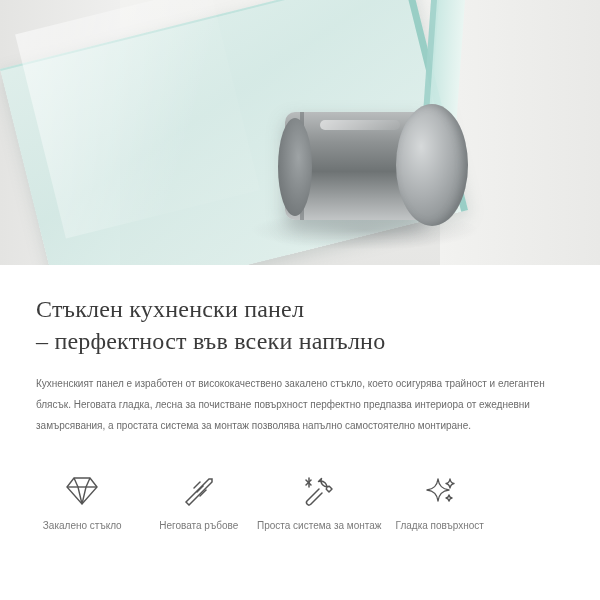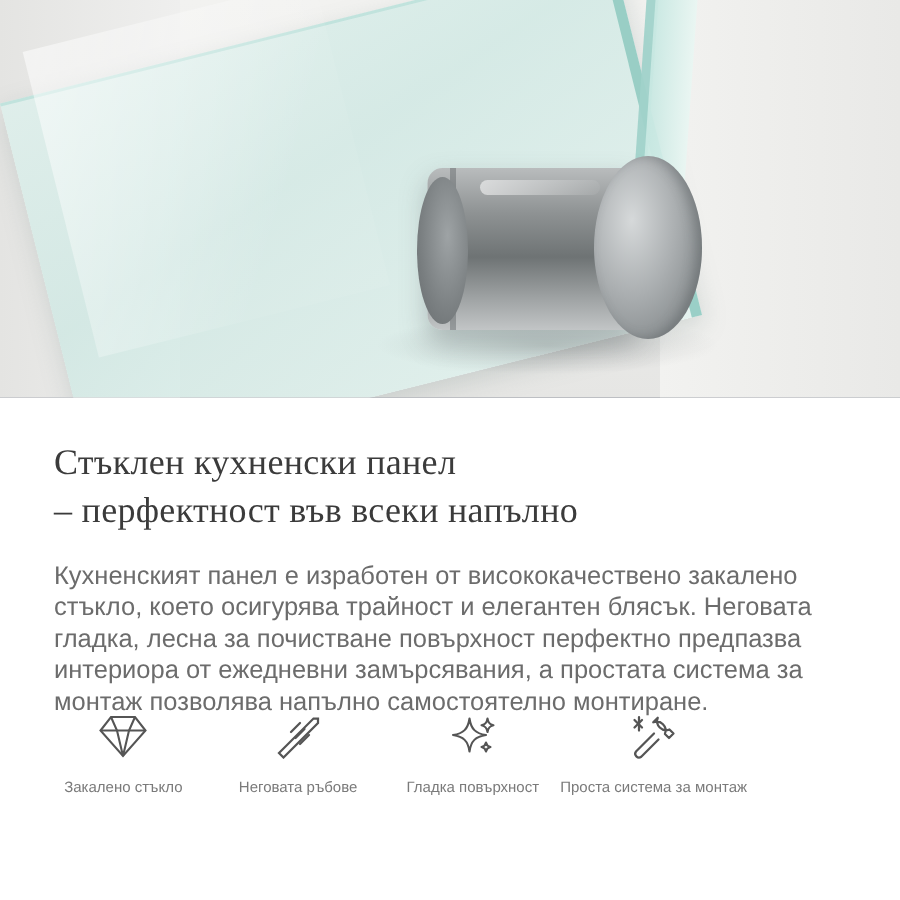--- a/index.html
+++ b/index.html
@@ -172,21 +172,21 @@
     color: #3b3b3b;
     font-weight: 400;
     margin: 0 0 16px 0;
     letter-spacing: 0.2px;
   }
   .heading .line2 {
     display: block;
   }
   .body-text {
     font-family: "Liberation Sans", sans-serif;
-    font-size: 17px;
+    font-size: 10px;
     line-height: 21px;
     color: #6c6c6c;
     margin: 0;
     max-width: 530px;
   }
 
   
   .features {
     position: absolute;
     left: 0;
@@ -265,40 +265,40 @@
     <div class="feature">
       <div class="icon">
         <svg width="32" height="30" viewBox="0 0 32 30" fill="none" stroke="#555555" stroke-width="1.5" stroke-linecap="round">
           <path d="M3 26 L26 3 L29 3 L29 6 L6 29 Z" stroke-width="1.5"></path>
           <path d="M11 12 L17 6"></path>
           <path d="M14 16 L20 10"></path>
           <path d="M17 20 L23 14"></path>
         </svg>
       </div>
       <div class="caption">Неговата ръбове</div>
-    </div>
-
-    <div class="feature">
-      <div class="icon">
-        <svg width="32" height="30" viewBox="0 0 32 30" fill="none" stroke="#555555" stroke-width="1.4" stroke-linecap="round" stroke-linejoin="round">
-          <path d="M14 3 C15 10 18 13 25 14 C18 15 15 18 14 25 C13 18 10 15 3 14 C10 13 13 10 14 3 Z"></path>
-          <path d="M26 3 C26.5 6 27.5 7 30 7.5 C27.5 8 26.5 9 26 12 C25.5 9 24.5 8 22 7.5 C24.5 7 25.5 6 26 3 Z"></path>
-          <path d="M25 19 C25.4 21 26 21.6 28 22 C26 22.4 25.4 23 25 25 C24.6 23 24 22.4 22 22 C24 21.6 24.6 21 25 19 Z"></path>
-        </svg>
-      </div>
-      <div class="caption">Гладка повърхност</div>
     </div>
 
     <div class="feature">
       <div class="icon">
         <svg width="34" height="32" viewBox="0 0 34 32" fill="none" stroke="#555555" stroke-width="1.5" stroke-linecap="round" stroke-linejoin="round">
           <path d="M20.5 4.5a6 6 0 0 0 7.8 7.8L31 15l-3 3-2.7-2.7a6 6 0 0 0-7.8-7.8z" transform="translate(-1,-1)"></path>
           <path d="M17 14 L5 26 a2.5 2.5 0 0 0 3.5 3.5 L20 18"></path>
           <path d="M4 5 L9 10"></path>
           <path d="M9 5 L4 10"></path>
           <path d="M7 3 L7 12"></path>
         </svg>
       </div>
       <div class="caption">Проста система за монтаж</div>
     </div>
 
+    <div class="feature">
+      <div class="icon">
+        <svg width="32" height="30" viewBox="0 0 32 30" fill="none" stroke="#555555" stroke-width="1.4" stroke-linecap="round" stroke-linejoin="round">
+          <path d="M14 3 C15 10 18 13 25 14 C18 15 15 18 14 25 C13 18 10 15 3 14 C10 13 13 10 14 3 Z"></path>
+          <path d="M26 3 C26.5 6 27.5 7 30 7.5 C27.5 8 26.5 9 26 12 C25.5 9 24.5 8 22 7.5 C24.5 7 25.5 6 26 3 Z"></path>
+          <path d="M25 19 C25.4 21 26 21.6 28 22 C26 22.4 25.4 23 25 25 C24.6 23 24 22.4 22 22 C24 21.6 24.6 21 25 19 Z"></path>
+        </svg>
+      </div>
+      <div class="caption">Гладка повърхност</div>
+    </div>
+
   </div>
 </div>
 
 </body></html>

